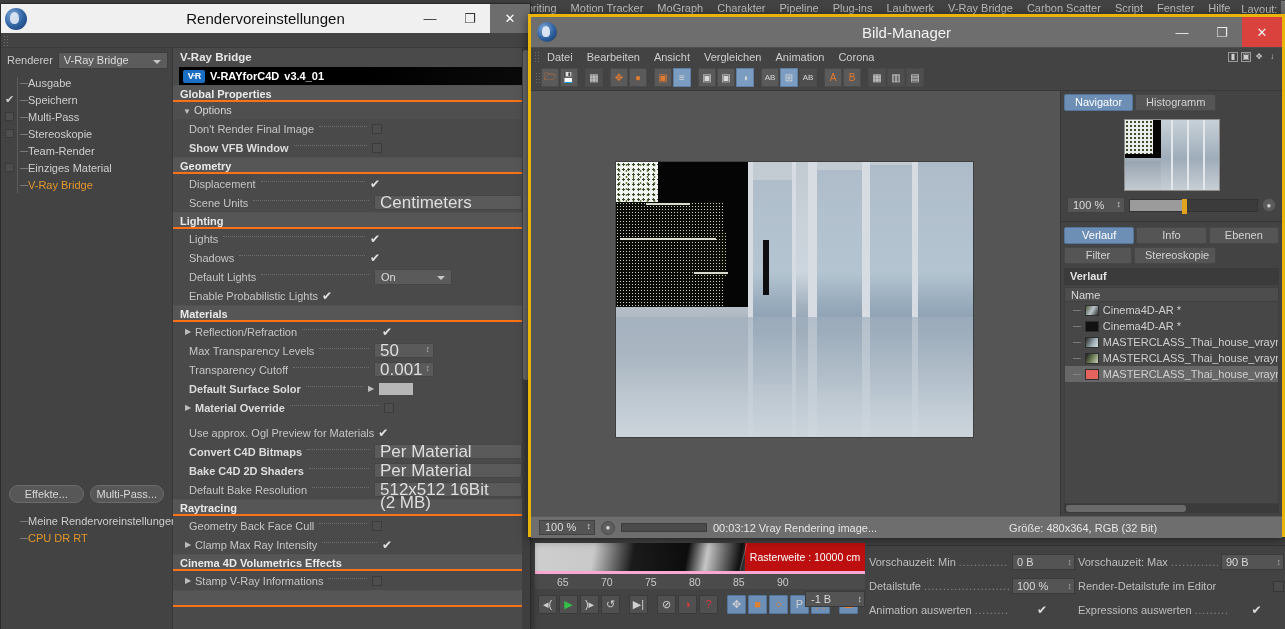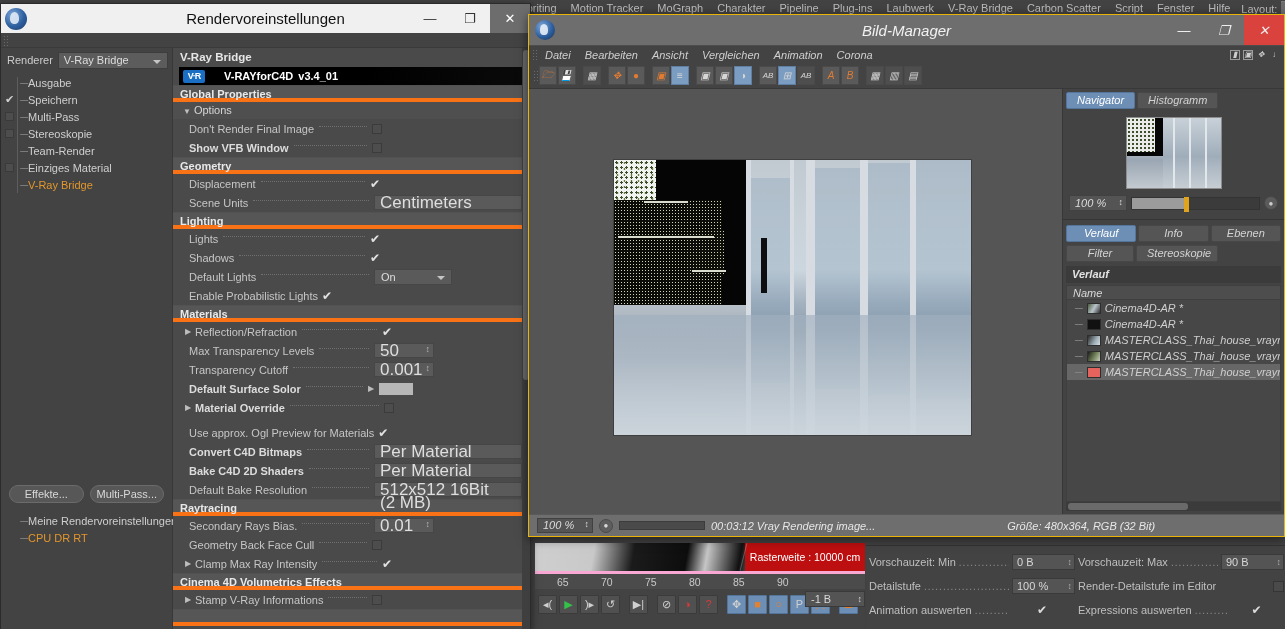--- a/index.html
+++ b/index.html
@@ -201,32 +201,32 @@
 
   .rs-right { flex: 1 1 auto; background: #4a4a4a; position: relative; overflow: hidden; }
   .rs-right-inner { position: relative; }
   .sec-title {
     background: #4a4a4a; color: #e6e6e6; font-weight: bold; font-size: 11.5px;
     height: 19px; line-height: 19px; padding-left: 7px;
   }
   .grp-head {
     background: #565656; color: #e9e9e9; font-weight: bold; font-size: 11px;
     height: 17px; line-height: 17px; padding-left: 7px;
-    border-top: 1px solid #525252; border-bottom: 4px solid #f97316;
+    border-top: 1px solid #525252; border-bottom: 2px solid #f97316;
   }
   .vray-banner {
     height: 18px; background: linear-gradient(90deg,#000 0%,#000 55%,#0a0a0a 100%);
     display: flex; align-items: center; gap: 5px; margin: 0 6px; padding-left: 4px;
   }
   .vray-logo {
     width: 22px; height: 13px; background: #1a6fc4; color: #fff;
     font-size: 9px; display: flex; align-items: center; justify-content: center;
     border-radius: 2px; letter-spacing: -1px; font-weight: bold;
   }
-  .vray-banner .t1 { color: #fff; font-weight: bold; font-size: 11px; margin-left: 14px; }
+  .vray-banner .t1 { color: #fff; font-weight: bold; font-size: 11px; }
   .vray-banner .t2 { color: #fff; font-weight: bold; font-size: 11px; }
 
   .sub-head {
     background: #4f4f4f; color: #d6d6d6; font-size: 11px;
     height: 17px; line-height: 17px; padding-left: 10px;
   }
   .sub-head .arr { display: inline-block; margin-right: 3px; font-size: 8px; color: #c0c0c0; }
 
   .prow { display: flex; align-items: center; height: 19px; padding-left: 16px; padding-right: 8px; }
   .prow.ind { padding-left: 12px; }
@@ -259,23 +259,22 @@
   .mini-chk.on { background: transparent; border: none; color: #e2e2e2; font-size: 12px; line-height: 10px; width: 12px; }
   .rs-scroll {
     position: absolute; right: 0; top: 0; width: 8px; bottom: 0; background: #3f3f3f;
   }
   .rs-scroll .thumb { position: absolute; left: 1px; top: 2px; width: 6px; height: 330px;
      background: #6a6a6a; border-radius: 3px; }
 
   
   .bm-win {
     position: absolute; left: 528px; top: 14px; width: 757px; height: 523px;
-    background: #22c55e; border: 1px solid #eab308;
+    background: #22c55e; border: 3px solid #eab308;
     box-shadow: 0 2px 10px rgba(0,0,0,.55);
-    font-style: italic;
   }
   .bm-title { height: 30px; background: #6e6e6e; display: flex; align-items: center; position: relative; }
   .bm-title .ico {
     width: 20px; height: 20px; margin-left: 6px; border-radius: 50%;
     background: radial-gradient(circle at 35% 32%, #7ea7d8 0%, #2d5f9f 55%, #16304f 100%);
     position: relative; flex: 0 0 auto;
   }
   .bm-title .ico::after {
     content: ""; position: absolute; left: 5px; top: 4px; width: 8px; height: 11px;
     background: #e7eef7; border-radius: 50% 50% 40% 40%; opacity: .9;
@@ -795,26 +794,20 @@
           </div>
 
           <div class="prow">
             <span class="plabel">Default Bake Resolution</span>
             <span class="pdots"></span>
             <span class="vfield wide">512x512   16Bit   (2 MB)</span>
           </div>
 
           <div class="grp-head">Raytracing</div>
 
-          <div class="prow">
-            <span class="plabel">Secondary Rays Bias.</span>
-            <span class="pdots"></span>
-            <span class="vfield num spin">0.01</span>
-            <span style="width:88px"></span>
-          </div>
 
           <div class="prow">
             <span class="plabel">Geometry Back Face Cull</span>
             <span class="pdots"></span>
             <span class="mini-chk"></span>
             <span style="width:140px"></span>
           </div>
 
           <div class="prow ind">
             <span class="tri">▶</span>

